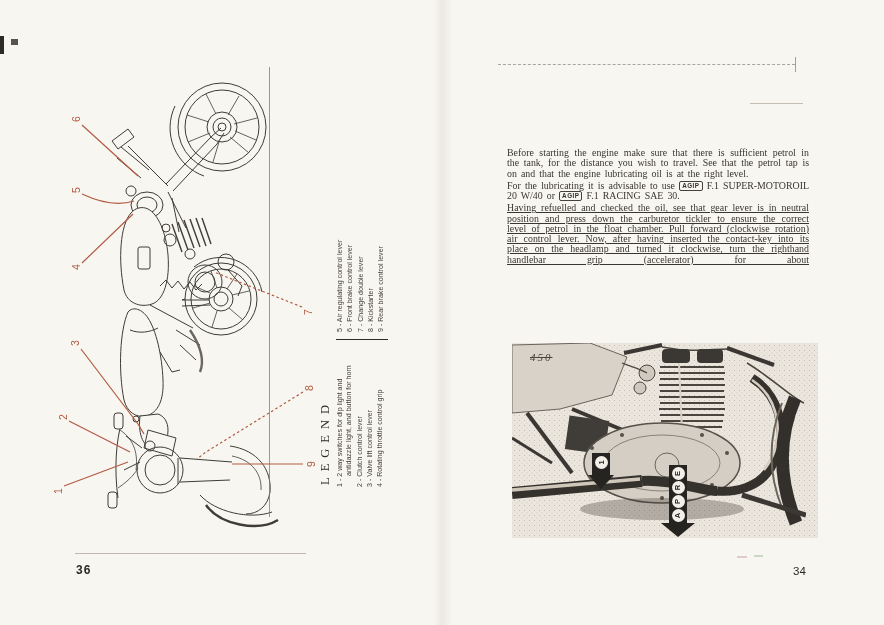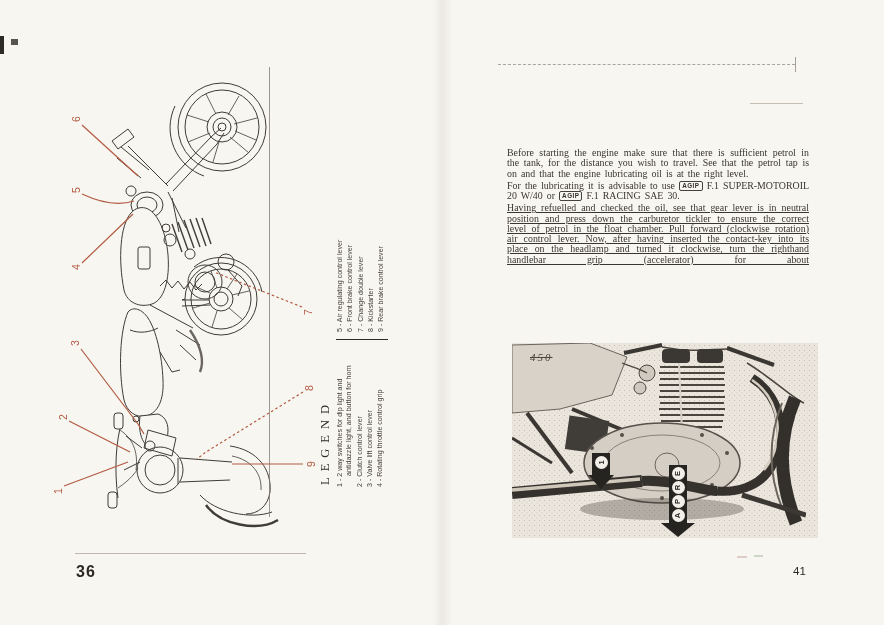--- a/index.html
+++ b/index.html
@@ -20,21 +20,21 @@
   .legend-inner{width:292px;height:84px;transform:rotate(-90deg) translate(-292px,0);transform-origin:0 0;}
   .legend-title{font-family:"Liberation Serif",serif;font-size:12.5px;letter-spacing:6px;
                 color:#2f2c27;margin:0 0 3px 2px;font-weight:normal;}
   .legend-cols{display:flex;gap:7px;}
   .legend-col{font-family:"Liberation Sans",sans-serif;font-size:7.1px;line-height:1.32;color:#46423b;}
   .legend-col.c1{width:140px;}
   .legend-col.c2{width:128px;border-left:1.3px solid #2f2c27;padding-left:7px;}
   .legend-item{padding-left:11px;text-indent:-11px;margin:0 0 1px 0;}
   .footer-rule-left{position:absolute;left:75px;top:553px;width:231px;height:1.4px;background:#b3a79d;opacity:.8;}
   .pagenum{font-family:"Liberation Sans",sans-serif;color:#2c2925;}
-  .pagenum.left36{position:absolute;left:76px;top:563px;font-size:16px;font-weight:bold;letter-spacing:1px;}
+  .pagenum.left36{position:absolute;left:76px;top:563px;font-size:12px;font-weight:bold;letter-spacing:1px;}
   .pagenum.right41{position:absolute;left:351px;top:565px;font-size:11.5px;}
   .artifact{position:absolute;background:#2e2b27;}
   
   .rule-dashed{position:absolute;left:56px;top:64px;width:297px;border-top:1.3px dashed #8f8b83;opacity:.75;}
   .rule-tick{position:absolute;left:353px;top:57px;width:1.3px;height:15px;background:#8f8b83;opacity:.8;}
   .rule-faint{position:absolute;left:308px;top:103px;width:53px;height:1.2px;background:#b8b2a8;opacity:.8;}
   .hdr{position:absolute;left:63px;top:86px;width:305px;text-align:center;
        font-family:"Liberation Sans",sans-serif;font-size:11px;font-weight:bold;
        letter-spacing:1.3px;word-spacing:4px;color:#26241f;}
   .section-title{position:absolute;left:63px;top:119px;font-size:12.5px;font-weight:bold;
@@ -343,18 +343,18 @@
           </div>
         <div class="arrow-circle" style="left:11.5px;top:44px;">
             <span>A</span>
           </div>
         <svg width="36" height="73" style="position:absolute;left:0;top:0;">
             <polygon points="1,58 35,58 18,72" fill="#262420"></polygon>
           </svg>
       </div>
     </div>
 
-    <div class="pagenum right41">41</div>
+    <div class="pagenum right41">34</div>
 
     <div class="smudge" style="left:295px;top:556px;width:10px;background:#c9a9a0;"></div>
     <div class="smudge" style="left:312px;top:555px;width:9px;background:#a9b9a0;"></div>
   </div>
 </div>
 
 </body></html>

